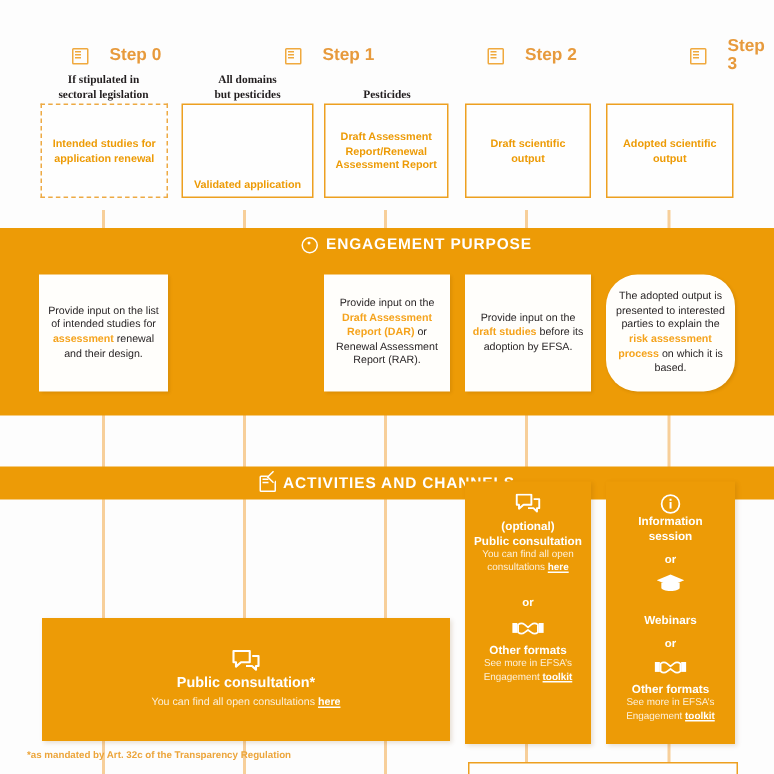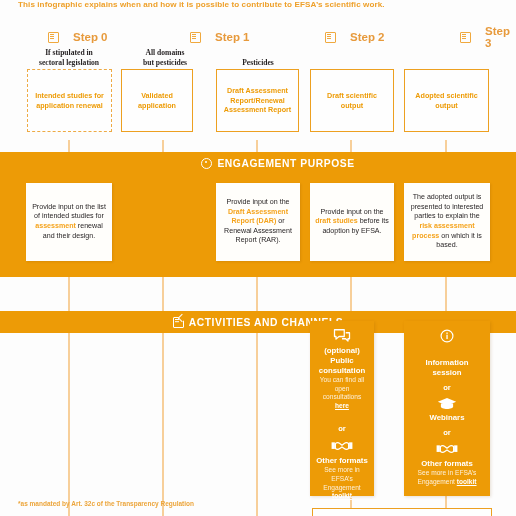--- a/index.html
+++ b/index.html
@@ -125,21 +125,20 @@
 
   .bottombox{
     position:absolute;border:1.6px solid #eda020;background:#fefefe;box-sizing:border-box;
   }
 </style>
 </head>
 <body>
 
 <div id="canvas">
 
-  <div class="intro">This infographic explains when and how it is possible to contribute to EFSA’s scientific work.</div>
 
   <div class="rail" style="left:68px;top:140px;height:420px;"></div>
   <div class="rail" style="left:162px;top:140px;height:420px;"></div>
   <div class="rail" style="left:256px;top:140px;height:420px;"></div>
   <div class="rail" style="left:350px;top:140px;height:420px;"></div>
   <div class="rail" style="left:445px;top:140px;height:420px;"></div>
 
   <div class="step-head" style="left:48px;">
     <span class="glyph"></span>
     <span>Step 0</span>
@@ -159,21 +158,21 @@
 
   <div class="col-label" style="left:18px;top:48px;width:102px;white-space:pre-line;">If stipulated in
 sectoral legislation</div>
   <div class="col-label" style="left:120px;top:48px;width:90px;white-space:pre-line;">All domains
 but  pesticides</div>
   <div class="col-label" style="left:216px;top:58px;width:84px;white-space:pre-line;">Pesticides</div>
 
   <div class="topbox dashed" style="left:27px;top:69px;width:85px;height:63px;">
     <span>Intended studies for application renewal</span>
   </div>
-  <div class="topbox solid" style="left:121px;top:69px;width:72px;height:63px;">
+  <div class="topbox solid" style="left:121px;top:69px;width:88px;height:63px;align-items:flex-end;">
     <span>Validated application</span>
   </div>
   <div class="topbox solid" style="left:216px;top:69px;width:83px;height:63px;">
     <span>Draft Assessment Report/Renewal Assessment Report</span>
   </div>
   <div class="topbox solid" style="left:310px;top:69px;width:84px;height:63px;">
     <span>Draft scientific output</span>
   </div>
   <div class="topbox solid" style="left:404px;top:69px;width:85px;height:63px;">
     <span>Adopted scientific output</span>
@@ -189,32 +188,32 @@
 
   <div class="pcard" style="left:26px;top:183px;width:86px;height:78px;">
     <span>Provide input on the list of intended studies for <b class="hl">assessment</b> renewal and their design.</span>
   </div>
   <div class="pcard" style="left:216px;top:183px;width:84px;height:78px;">
     <span>Provide input on the <b class="hl">Draft Assessment Report (DAR)</b> or Renewal Assessment Report (RAR).</span>
   </div>
   <div class="pcard" style="left:310px;top:183px;width:84px;height:78px;">
     <span>Provide input on the <b class="hl">draft studies</b> before its adoption by EFSA.</span>
   </div>
-  <div class="pcard" style="left:404px;top:183px;width:86px;height:78px;">
+  <div class="pcard" style="left:404px;top:183px;width:86px;height:78px;border-radius:21px;">
     <span>The adopted output is presented to interested parties to explain the <b class="hl">risk assessment process</b> on which it is based.</span>
   </div>
 
   <div class="band" style="top:285px;height:22px;margin-top:26px;">
     <div class="band-title">
       <span class="ico-note"></span>
       <span>ACTIVITIES AND CHANNELS</span>
     </div>
   </div>
 
-  <div class="acard" style="left:310px;top:321px;width:64px;height:175px;">
+  <div class="acard" style="left:310px;top:321px;width:84px;height:175px;">
     <svg class="svgico" width="18" height="15" viewBox="0 0 24 20">
       <path d="M2 1h13v9H8l-4 3.5V10H2z" fill="none" stroke="#ffffff" stroke-width="1.7" stroke-linejoin="round"></path>
       <path d="M17 5h5v8h-2v3l-3.2-3H12" fill="none" stroke="#ffffff" stroke-width="1.7" stroke-linejoin="round"></path>
     </svg>
     <div class="ttl" style="white-space:pre-line;margin-top:2px;">(optional)
 Public consultation</div>
     <div class="sub">
       <span>You can find all open consultations </span><span class="lnk">here</span>
     </div>
     <div class="orword" style="margin-top:14px;">or</div>
@@ -228,37 +227,47 @@
       <span>See more in EFSA’s Engagement </span><span class="lnk">toolkit</span>
     </div>
   </div>
 
   <div class="acard" style="left:404px;top:321px;width:86px;height:175px;">
     <svg class="svgico" width="14" height="14" viewBox="0 0 18 18">
       <circle cx="9" cy="9" r="7.6" fill="none" stroke="#ffffff" stroke-width="1.5"></circle>
       <rect x="8.2" y="7.3" width="1.7" height="5.6" fill="#ffffff"></rect>
       <rect x="8.2" y="4.5" width="1.7" height="1.8" fill="#ffffff"></rect>
     </svg>
-    <div class="ttl" style="margin-top:15px;">Information session</div>
+    <div class="ttl" style="margin-top:0;">Information session</div>
     <div class="orword">or</div>
     <svg class="svgico" width="20" height="13" viewBox="0 0 26 17">
       <path d="M13 1.3 25 6.3 13 11.3 1 6.3z" fill="#ffffff"></path>
       <path d="M5 8.6v4.2c0 1.6 3.6 2.9 8 2.9s8-1.3 8-2.9V8.6" fill="#ffffff"></path>
     </svg>
-    <div class="ttl" style="margin-top:3px;">Webinars</div>
+    <div class="ttl" style="margin-top:14px;">Webinars</div>
     <div class="orword">or</div>
     <svg class="svgico" width="22" height="14" viewBox="0 0 30 18" style="margin-top:2px;">
       <rect x="0.8" y="4" width="4.5" height="9" fill="#ffffff"></rect>
       <rect x="24.7" y="4" width="4.5" height="9" fill="#ffffff"></rect>
       <path d="M6 5.5c2-1.5 4-1.5 6 0l3 2.5 3-2.5c2-1.5 4-1.5 6 0v7c-2 1.6-4 1.6-6 0l-3-2.2-3 2.2c-2 1.6-4 1.6-6 0z" fill="none" stroke="#ffffff" stroke-width="1.6" stroke-linejoin="round"></path>
     </svg>
     <div class="ttl" style="margin-top:3px;">Other formats</div>
     <div class="sub">
       <span>See more in EFSA’s Engagement </span><span class="lnk">toolkit</span>
     </div>
   </div>
 
+  <div class="bigcard" style="left:28px;top:412px;width:272px;height:82px;">
+    <svg class="svgico" width="20" height="17" viewBox="0 0 24 20">
+      <path d="M2 1h13v9H8l-4 3.5V10H2z" fill="none" stroke="#ffffff" stroke-width="1.7" stroke-linejoin="round"></path>
+      <path d="M17 5h5v8h-2v3l-3.2-3H12" fill="none" stroke="#ffffff" stroke-width="1.7" stroke-linejoin="round"></path>
+    </svg>
+    <div class="ttl">Public consultation*</div>
+    <div class="sub">
+      <span>You can find all open consultations </span><span class="lnk">here</span>
+    </div>
+  </div>
 
   <div class="footnote" style="top:500px;">*as mandated by Art. 32c of the Transparency Regulation</div>
 
   <div class="bottombox" style="left:312px;top:508px;width:180px;height:24px;"></div>
 
 </div>
 
 </body></html>

